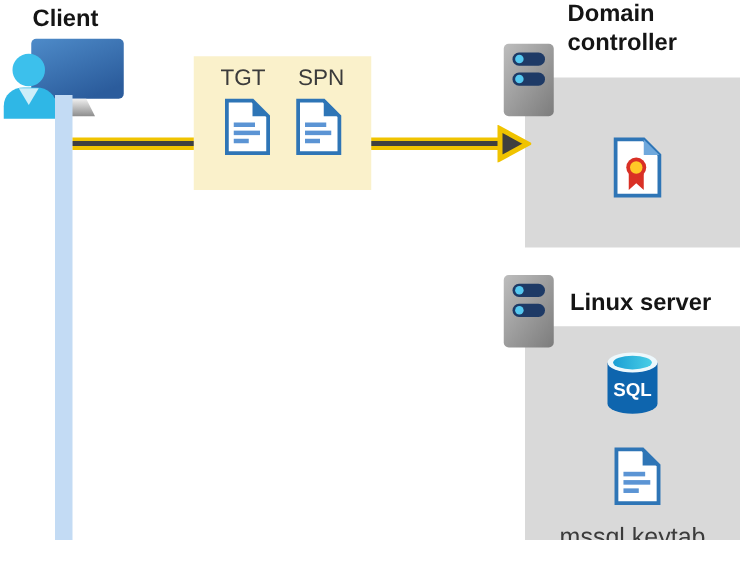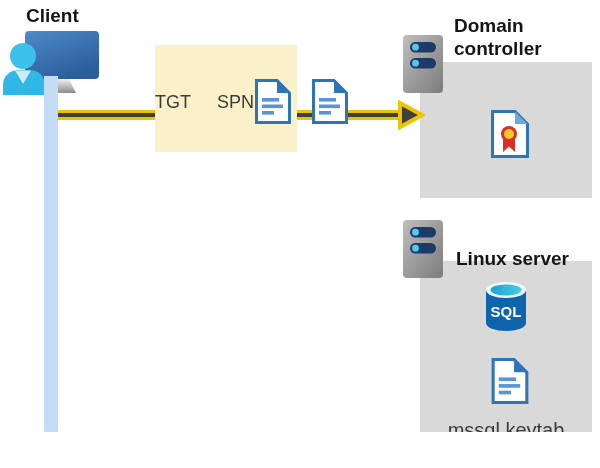--- a/index.html
+++ b/index.html
@@ -15,34 +15,34 @@
   #client-line{left:44px;top:76px;width:14px;height:385px;background:#C3DBF4;}
   
   #auth-arrow-line{
     left:58px;top:110px;width:349px;height:10px;z-index:1;
     background:linear-gradient(180deg,#F0C300 0%,#F0C300 32%,#3F3F3F 32%,#3F3F3F 68%,#F0C300 68%,#F0C300 100%);
   }
   #auth-arrow-head{left:397px;top:100px;z-index:1;}
   
   #ticket-box{
     left:155px;top:45px;width:142px;height:107px;background:#FAF1CB;z-index:2;
-    display:flex;flex-direction:row;align-items:center;
+    display:flex;flex-direction:column;align-items:center;
   }
   #ticket-labels{display:flex;gap:26px;margin-top:7px;font-size:18px;color:#3B3B3B;}
   #ticket-labels span{display:inline-block;text-align:center;}
   #ticket-icons{display:flex;gap:19px;margin-top:5px;}
   
   #dc-box{left:420px;top:62px;width:172px;height:136px;background:#D9D9D9;}
   #dc-server-icon{left:402px;top:34px;z-index:3;}
-  #dc-label{left:454px;top:14px;width:145px;}
+  #dc-label{left:454px;top:0;width:145px;}
   #cert-icon{left:490px;top:109px;}
   
   #lx-box{left:420px;top:261px;width:172px;height:194px;background:#D9D9D9;}
   #lx-server-icon{left:402px;top:219px;z-index:3;}
-  #lx-label{left:456px;top:231px;white-space:nowrap;margin-top:16px;}
+  #lx-label{left:456px;top:231px;white-space:nowrap;}
   #sql-icon{left:484px;top:281px;}
   #keytab-icon{left:489px;top:357px;}
   #keytab-label{left:420px;top:419px;width:172px;text-align:center;font-size:20px;color:#3B3B3B;}
 </style>
 </head>
 <body>
 
 <div id="stage">
 
   <div class="abs title" id="client-label">Client</div>

